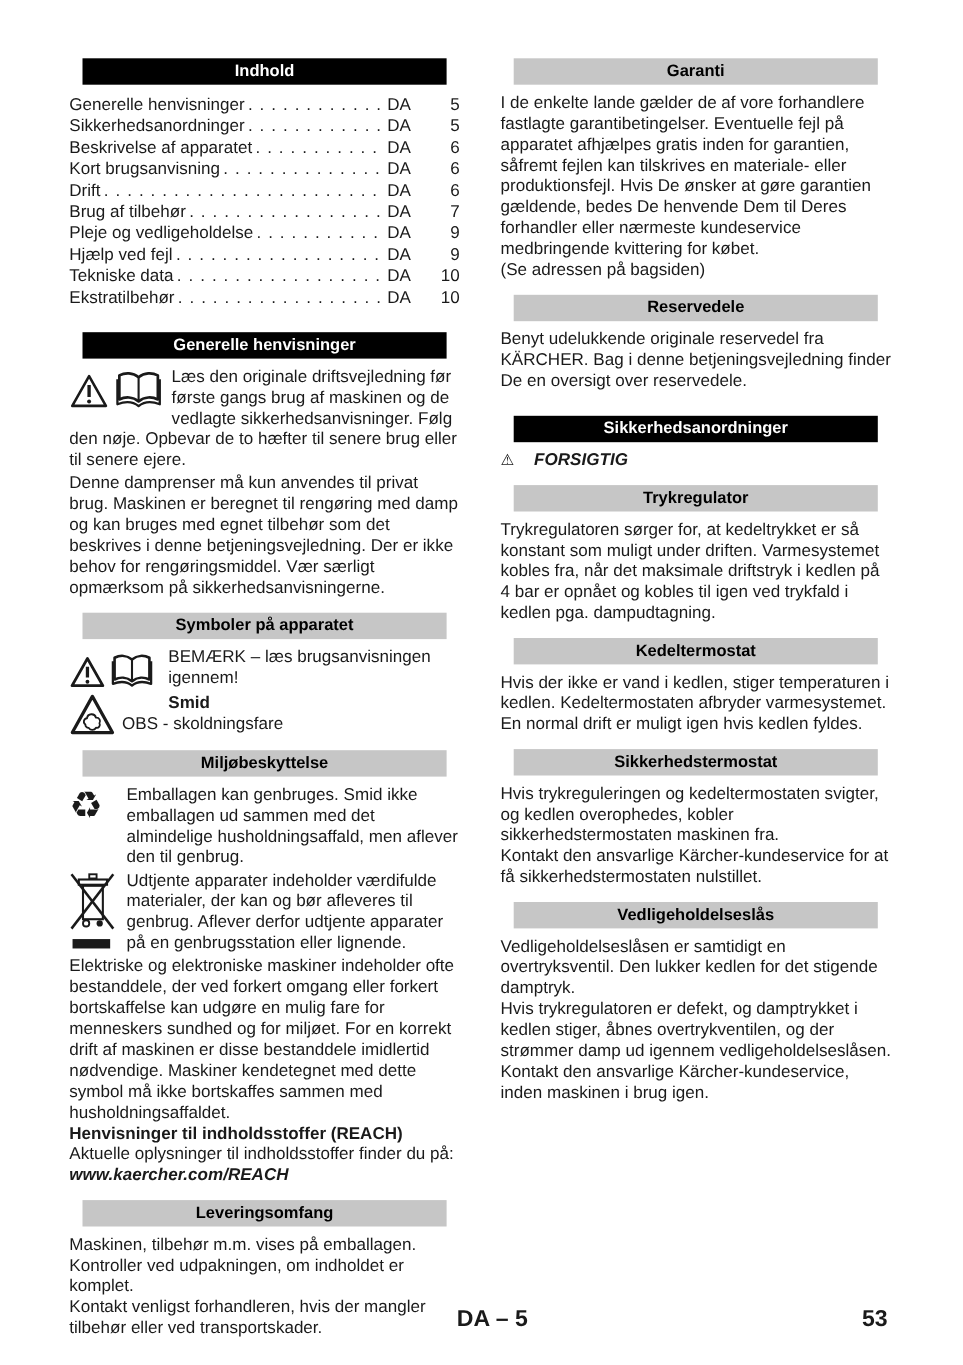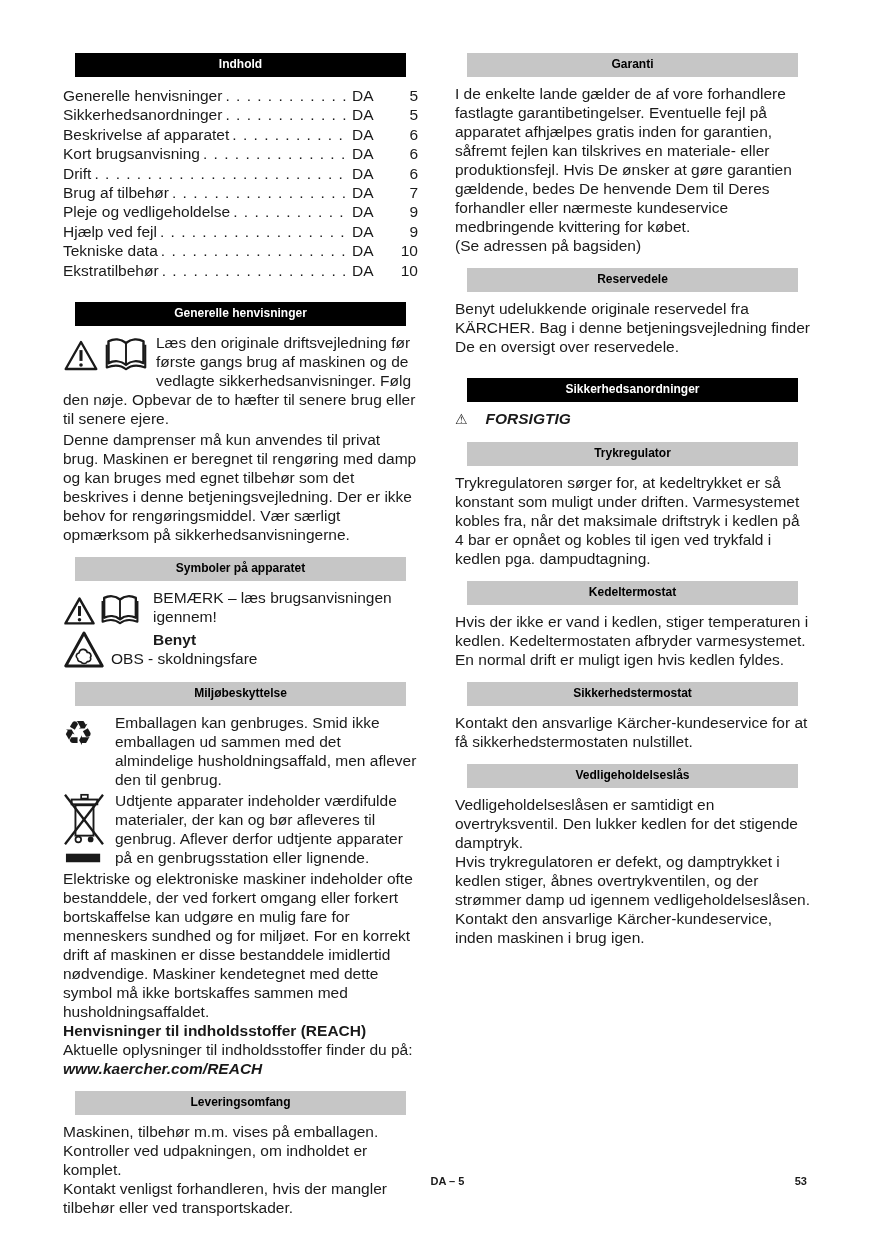--- a/index.html
+++ b/index.html
@@ -8,21 +8,21 @@
     background:#ffffff;
     font-family:"Liberation Sans", sans-serif;
     color:#1a1a1a;
     position:relative;
     overflow:hidden;
   }
   .cols { display:flex; padding:53px 62px 0 63px; gap:37px; }
   .col { width:355px; flex:none; font-size:15.5px; line-height:19px; }
 
   .hdr {
-    text-align:center; font-weight:bold; font-size:12px;
+    text-align:center; font-weight:bold; font-size:15px;
     line-height:19px; padding:2px 0 3px; margin:13px 12px 7px;
   }
   .hdr.black { background:#000000; color:#ffffff; }
   .hdr.gray  { background:#c6c6c6; color:#000000; }
   .hdr.first { margin-top:0; }
   .hdr.mt-lg { margin-top:22px; }
 
   
   .toc { margin-top:9px; }
   .toc-row { display:flex; align-items:baseline; line-height:19.4px; }
@@ -57,21 +57,21 @@
   .i  { font-style:italic; }
   .bi { font-weight:bold; font-style:italic; }
 
   .caution-row { display:flex; align-items:baseline; gap:18px; }
   .caution-icon { font-size:14px; }
 
   .para div { margin:0; }
 
   svg { display:block; }
 
-  .footer { position:absolute; left:0; right:0; bottom:47px; height:19px; font-size:11px; font-weight:bold;margin-left:20px; }
+  .footer { position:absolute; left:0; right:0; bottom:35px; height:19px; font-size:21px; font-weight:bold;margin-left:20px; }
   .footer-center { position:absolute; left:0; right:0; text-align:center; }
   .footer-right { position:absolute; right:68px; top:0;text-align:center; }
 </style>
 </head>
 <body>
 
 <div class="cols">
 
   <div class="col">
 
@@ -177,21 +177,21 @@
       <span class="sym-text">BEMÆRK – læs brugsanvisningen igennem!</span>
     </div>
     <div class="sym-row">
       <span class="sym-icons narrow">
         <svg width="42" height="39" viewBox="0 0 46 42">
           <path d="M23 3 L43 39 L3 39 Z" fill="none" stroke="#1a1a1a" stroke-width="3.2" stroke-linejoin="round"></path>
           <path d="M16 31 a3.4 3.4 0 0 1 1.6-6.2 a4.6 4.6 0 0 1 9 -0.6 a3.6 3.6 0 0 1 3.4 5.6 a3 3 0 0 1 -3.4 4.4 a4.2 4.2 0 0 1 -7.2 0.2 a3.2 3.2 0 0 1 -3.4-3.4 z" fill="none" stroke="#1a1a1a" stroke-width="1.8" stroke-linejoin="round"></path>
         </svg>
       </span>
       <span class="sym-text">
-        <div class="sym-damp">Benyt</div>
+        <div class="sym-damp">Smid</div>
         <div>OBS - skoldningsfare</div>
       </span>
     </div>
 
     <div class="hdr gray">Miljøbeskyttelse</div>
     <div class="env-row">
       <span class="env-icon">
         <div class="recycle-glyph">♻</div>
       </span>
       <span class="env-text">Emballagen kan genbruges. Smid ikke emballagen ud sammen med det almindelige husholdningsaffald, men aflever den til genbrug.</span>
@@ -242,20 +242,21 @@
     </div>
 
     <div class="hdr gray">Trykregulator</div>
     <div class="para">Trykregulatoren sørger for, at kedeltrykket er så konstant som muligt under driften. Varmesystemet kobles fra, når det maksimale driftstryk i kedlen på 4 bar er opnået og kobles til igen ved trykfald i kedlen pga. dampudtagning.</div>
 
     <div class="hdr gray">Kedeltermostat</div>
     <div class="para">Hvis der ikke er vand i kedlen, stiger temperaturen i kedlen. Kedeltermostaten afbryder varmesystemet. En normal drift er muligt igen hvis kedlen fyldes.</div>
 
     <div class="hdr gray">Sikkerhedstermostat</div>
     <div class="para">
+      <div>Hvis trykreguleringen og kedeltermostaten svigter, og kedlen overophedes, kobler sikkerhedstermostaten maskinen fra.</div>
       <div>Kontakt den ansvarlige Kärcher-kundeservice for at få sikkerhedstermostaten nulstillet.</div>
     </div>
 
     <div class="hdr gray">Vedligeholdelseslås</div>
     <div class="para">
       <div>Vedligeholdelseslåsen er samtidigt en overtryksventil. Den lukker kedlen for det stigende damptryk.</div>
       <div>Hvis trykregulatoren er defekt, og damptrykket i kedlen stiger, åbnes overtrykventilen, og der strømmer damp ud igennem vedligeholdelseslåsen.</div>
       <div>Kontakt den ansvarlige Kärcher-kundeservice, inden maskinen i brug igen.</div>
     </div>
 

